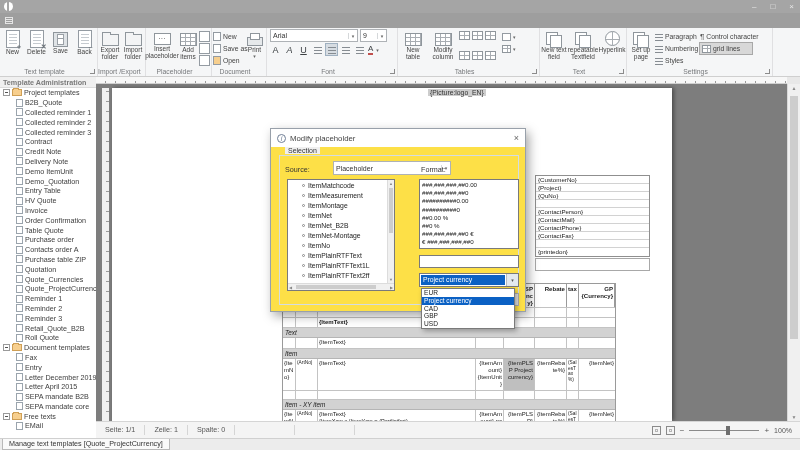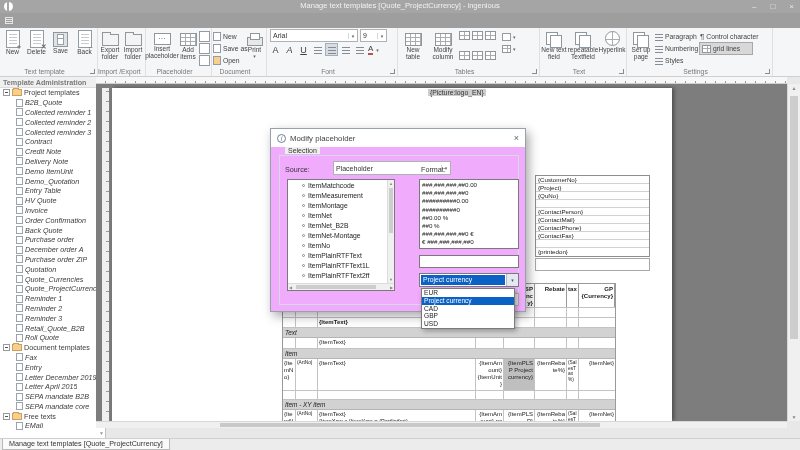--- a/index.html
+++ b/index.html
@@ -83,21 +83,21 @@
   
   #sidebar{position:absolute;left:0;top:77px;width:106px;height:361px;background:#fff;border-right:1px solid #c4c4c4;overflow:hidden;}
   #sb-header{height:11px;background:#f0f0f0;border-bottom:1px solid #dcdcdc;font-size:7.2px;font-weight:bold;color:#7a7a7a;padding:1px 3px;display:flex;justify-content:space-between;}
   #tree{position:absolute;left:0;top:11px;right:7px;bottom:0;overflow:hidden;}
   .trow{display:flex;align-items:center;height:9.8px;padding-left:3px;white-space:nowrap;}
   .trow .exp{width:7px;height:7px;border:1px solid #9a9a9a;background:#fff;margin-right:2px;position:relative;flex:0 0 auto;}
   .trow .exp:after{content:"";position:absolute;left:1px;right:1px;top:2px;border-top:1px solid #555;}
   .trow .ic-folder{width:10px;height:7px;background:#f7cf8e;border:1px solid #cf9f55;position:relative;margin-right:2px;flex:0 0 auto;}
   .trow .ic-folder:before{content:"";position:absolute;left:0;top:-2px;width:4px;height:1px;background:#f7cf8e;border:1px solid #cf9f55;border-bottom:none;}
   .trow .ic-doc{width:7px;height:8px;background:#fff;border:1px solid #9aa4ad;margin-right:2px;flex:0 0 auto;}
-  .trow.doc{padding-left:16px;font-style:italic;}
+  .trow.doc{padding-left:16px;}
   .trow .lbl{font-size:7.2px;color:#3c3c3c;overflow:hidden;}
   #tree-scroll-up{position:absolute;right:1px;top:12px;font-size:5px;color:#999;}
   #tree-scroll-down{position:absolute;right:1px;bottom:2px;font-size:5px;color:#999;}
 
   
   #main{position:absolute;left:96px;top:77px;width:704px;height:361px;}
   #hruler{position:absolute;left:0;top:0;right:13px;height:7px;background:#f7f7f7;border-bottom:1px solid #cfcfcf;
     background-image:repeating-linear-gradient(90deg,transparent 0 9px,#9a9a9a 9px 10px);background-size:100% 3px;background-position:0 4px;background-repeat:no-repeat;}
   #canvas{position:absolute;left:0;top:7px;right:13px;bottom:17px;background:#7d7d7d;overflow:hidden;}
   #vruler{position:absolute;left:6px;top:4px;width:7px;bottom:0;background:#f0f0f0;
@@ -126,21 +126,21 @@
   .itbl-row.th .cell{border-right:1px solid #9a9a9a;}
   .itbl-row.r-empty{height:10px;}
   .itbl-row.r-tb{height:10px;font-weight:bold;}
   .band{background:#d2d2d2;font-style:italic;font-size:6.4px;padding:1px 2px;border-bottom:1px solid #b5b5b5;height:10px;}
   .cell.artno{font-size:4.8px;}
   .cell.tax{font-size:4.8px;}
   .cell.hl{background:#bfbfbf;}
   .cell .sub{font-size:5.6px;}
 
   
-  #dialog{position:absolute;left:270px;top:128px;width:256px;height:184px;background:#f0abfc;border:1px solid #98a0aa;box-shadow:3px 4px 10px rgba(0,0,0,.35);z-index:50;}
+  #dialog{position:absolute;left:270px;top:128px;width:256px;height:184px;background:#fde047;border:1px solid #98a0aa;box-shadow:3px 4px 10px rgba(0,0,0,.35);z-index:50;}
   #dlg-title{height:18px;background:#fff;display:flex;align-items:center;padding:0 6px;gap:4px;}
   #dlg-info-icon{width:9px;height:9px;border:1px solid #6f7e95;border-radius:50%;color:#6f7e95;font-size:7px;font-style:italic;text-align:center;line-height:8px;flex:0 0 auto;}
   #dlg-title .t{flex:1;font-size:7.8px;color:#444;}
   #dlg-close{font-size:9px;color:#666;}
   #dlg-group{position:absolute;left:8px;top:26px;width:240px;height:150px;border:1px solid #d3dce3;}
   #dlg-group-label{position:absolute;left:14px;top:18px;background:#f0f0f0;padding:0 3px;font-size:7px;color:#333;z-index:2;}
   #src-label{position:absolute;left:14px;top:36px;font-size:7.2px;color:#333;}
   #src-combo{position:absolute;left:62px;top:32px;width:118px;height:14px;}
   #fmt-label{position:absolute;left:150px;top:36px;font-size:7.2px;color:#333;}
   #ph-list{position:absolute;left:16px;top:50px;width:108px;height:112px;background:#fff;border:1px solid #7a7a7a;overflow:hidden;}
@@ -174,21 +174,20 @@
   #zoom-thumb{position:absolute;left:52%;top:-4px;width:4px;height:9px;background:#6e6e6e;}
   .zbtn{font-size:8px;color:#555;}
   #bottombar{position:absolute;left:0;top:438px;width:800px;height:12px;background:#ececec;border-top:1px solid #d0d0d0;}
   #bottom-tab{position:absolute;left:2px;top:0;background:#fafafa;border:1px solid #b9b9b9;border-top:none;font-size:7.2px;color:#333;padding:0 6px;height:11px;line-height:10px;white-space:nowrap;}
 </style>
 </head>
 <body>
 
 <div id="titlebar">
   <span id="app-logo"></span>
-  <span id="title-text">Manage text templates [Quote_ProjectCurrency] - ingenious</span>
   <span class="winbtns">
     <span>–</span>
     <span>□</span>
     <span>×</span>
   </span>
 </div>
 
 <div id="tabrow">
   <span id="appmenu">
       <span class="mi"></span>
@@ -484,36 +483,36 @@
       <span class="lbl">Invoice</span>
     </div>
       <div class="trow doc">
 
       <span class="ic-doc"></span>
       <span class="lbl">Order Confirmation</span>
     </div>
       <div class="trow doc">
 
       <span class="ic-doc"></span>
-      <span class="lbl">Back Quote</span>
+      <span class="lbl">Table Quote</span>
     </div>
       <div class="trow doc">
 
       <span class="ic-doc"></span>
       <span class="lbl">Purchase order</span>
     </div>
       <div class="trow doc">
 
       <span class="ic-doc"></span>
-      <span class="lbl">December order A</span>
-    </div>
-      <div class="trow doc">
-
-      <span class="ic-doc"></span>
-      <span class="lbl">Purchase order ZIP</span>
+      <span class="lbl">Contacts order A</span>
+    </div>
+      <div class="trow doc">
+
+      <span class="ic-doc"></span>
+      <span class="lbl">Purchase table ZIP</span>
     </div>
       <div class="trow doc">
 
       <span class="ic-doc"></span>
       <span class="lbl">Quotation</span>
     </div>
       <div class="trow doc">
 
       <span class="ic-doc"></span>
       <span class="lbl">Quote_Currencies</span>
@@ -702,20 +701,37 @@
 
   <div id="canvas-vscroll">
     <span class="aru">▲</span>
     <span class="thumb"></span>
     <span class="ard">▼</span>
   </div>
   <div id="hscroll">
       <span class="thumb"></span>
     </div>
 
+  <div id="statusbar">
+    <span class="sseg">Seite: 1/1</span>
+    <span class="sseg">Zeile: 1</span>
+    <span class="sseg">Spalte: 0</span>
+    <span class="sseg empty"></span>
+    <span class="sseg empty"></span>
+    <span id="zoomctl">
+      <span class="zic"></span>
+      <span class="zic"></span>
+      <span class="zbtn">−</span>
+      <span id="zoom-track">
+          <span id="zoom-thumb"></span>
+        </span>
+      <span class="zbtn">+</span>
+      <span style="font-size:7px;color:#555">100%</span>
+    </span>
+  </div>
 </div>
 
 <div id="dialog">
   <div id="dlg-title">
     <span id="dlg-info-icon">i</span>
     <span class="t">Modify placeholder</span>
     <span id="dlg-close">×</span>
   </div>
   <div id="dlg-group"></div>
   <span id="dlg-group-label">Selection</span>

